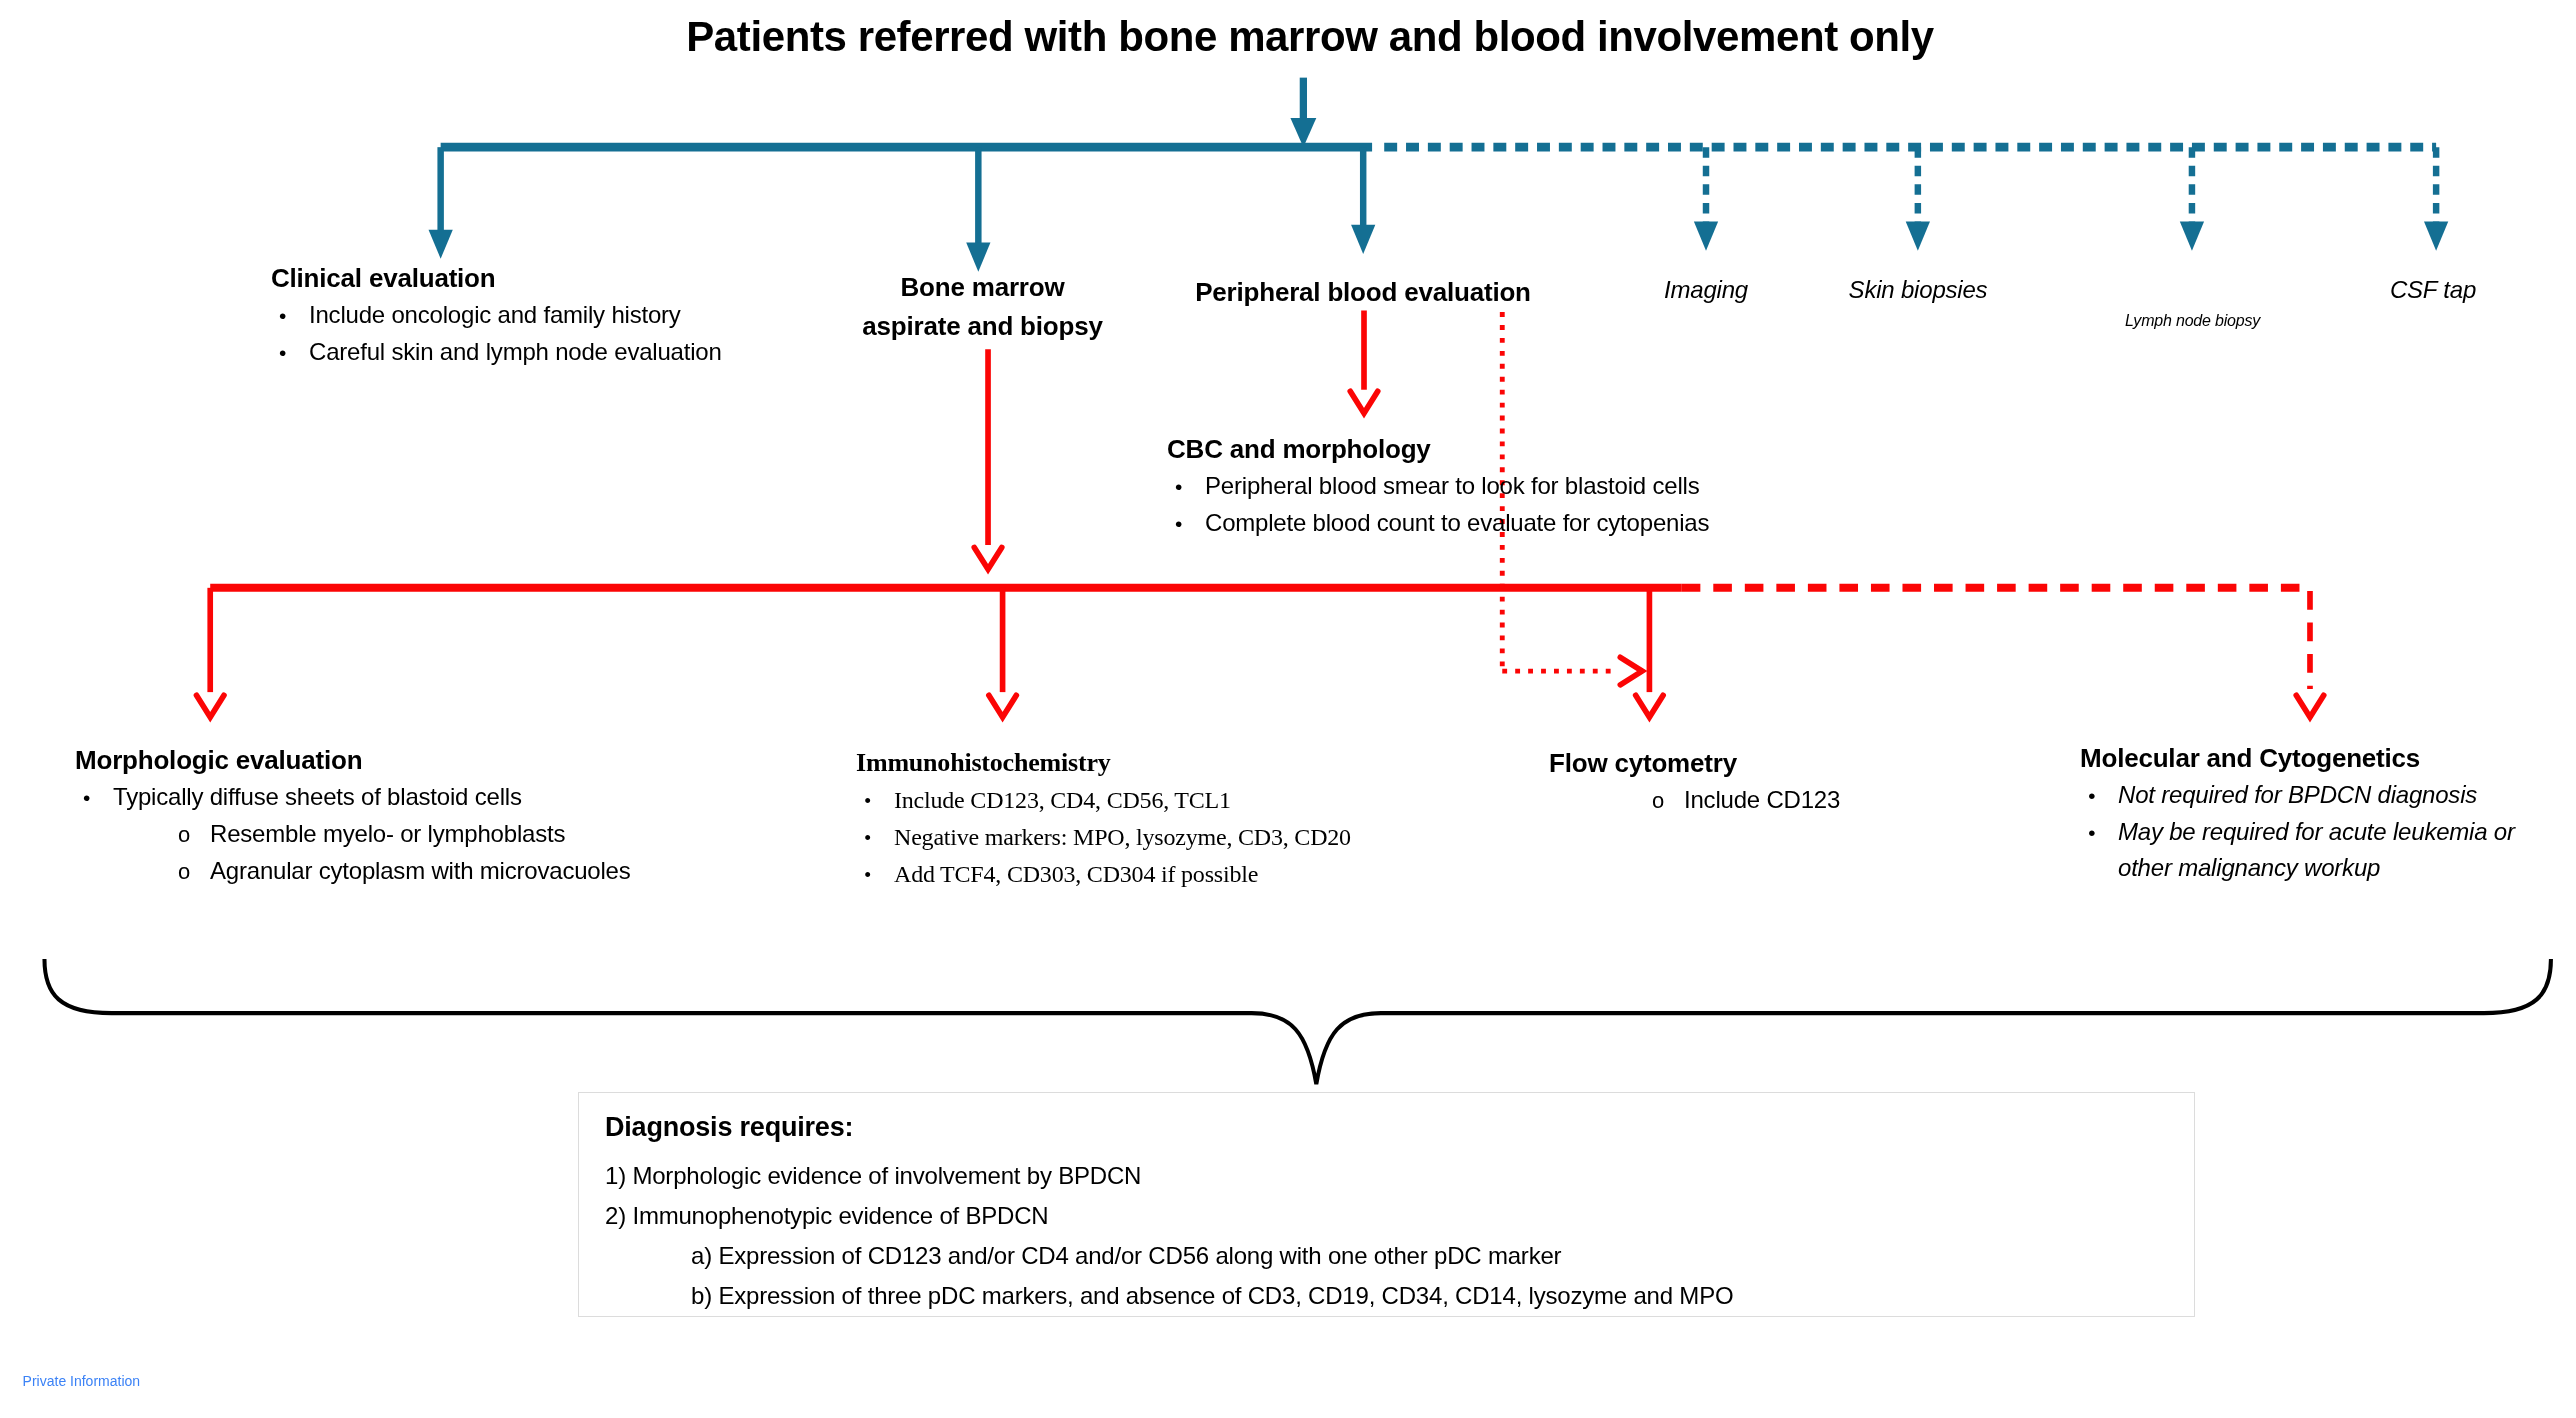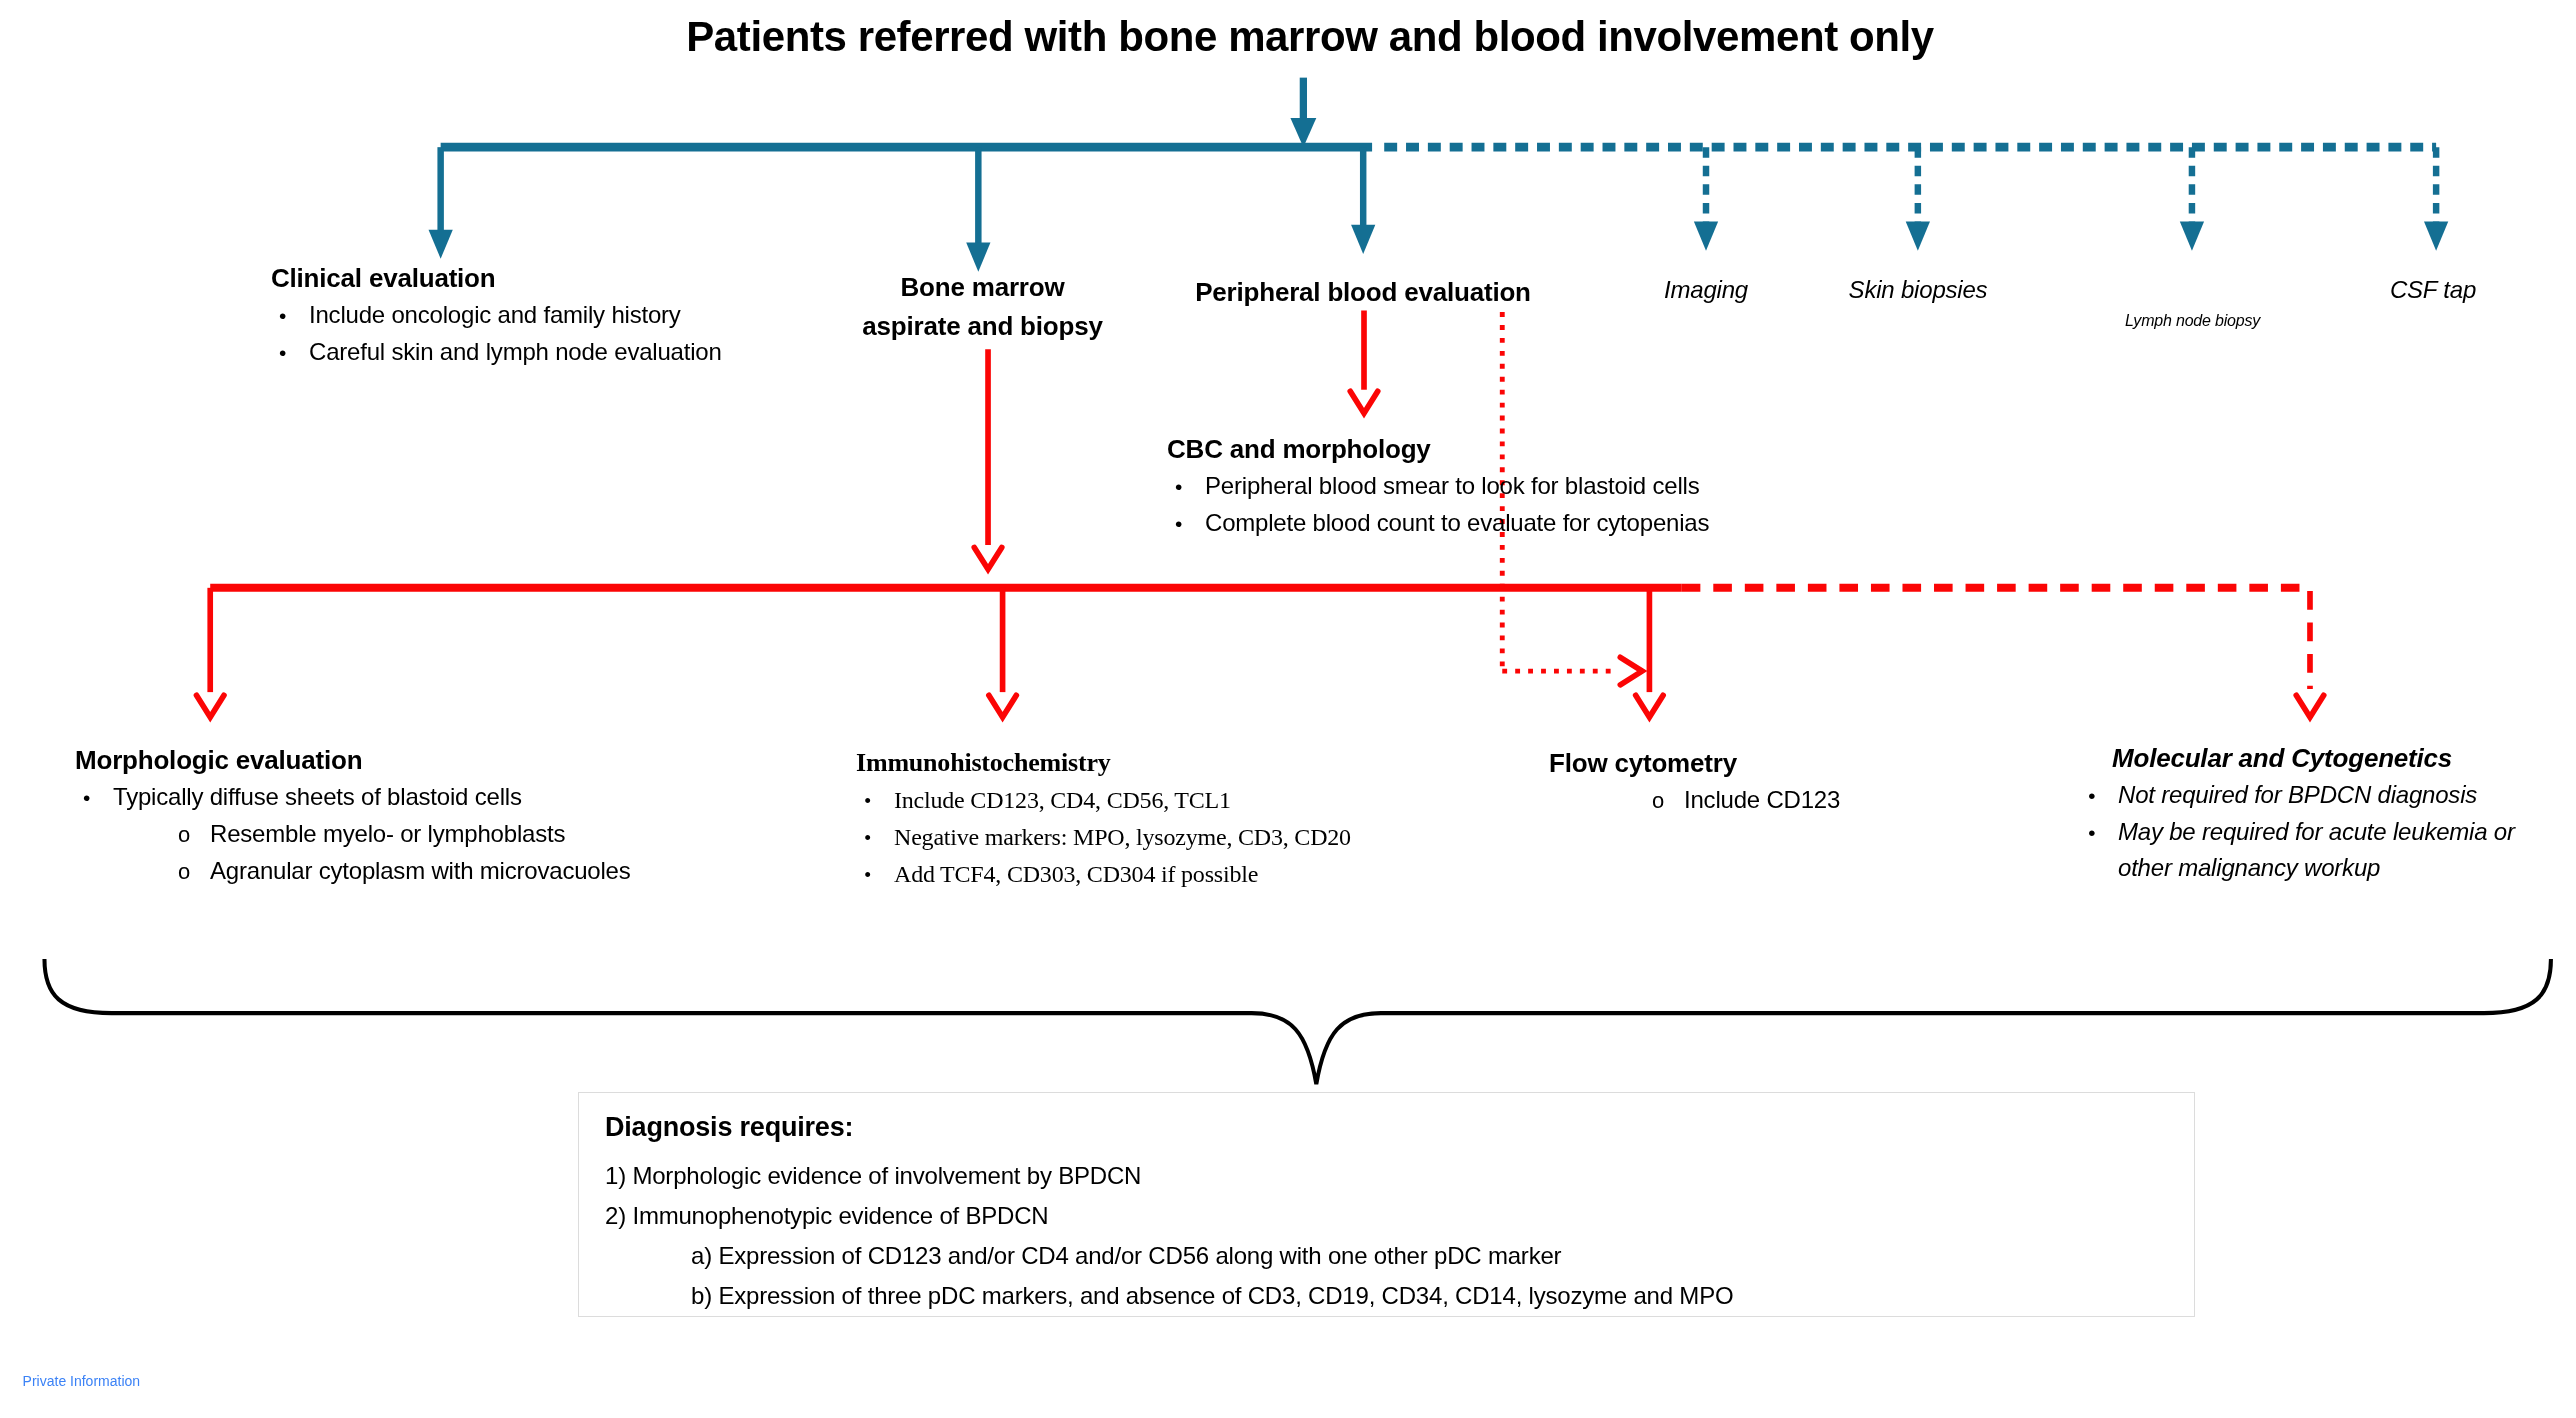--- a/index.html
+++ b/index.html
@@ -6,21 +6,21 @@
   .canvas{
     position:relative;width:2576px;height:1419px;background:#ffffff;
     font-family:"Liberation Sans",sans-serif;color:#000;overflow:hidden;
     letter-spacing:-0.2px;
   }
   .abs{position:absolute;}
   .title{font-size:42px;font-weight:700;text-align:center;letter-spacing:-0.4px;}
   .hdr{font-weight:700;font-size:26px;line-height:38px;}
   .ctr{text-align:center;}
   .it{font-style:italic;}
-  .bi{font-style:italic;font-weight:700;margin-left:32px;}
+  .bi{font-weight:700;}
   .row{display:flex;align-items:flex-start;font-size:24px;line-height:36px;}
   .m{flex:0 0 30px;margin-left:8px;}
   .m2{flex:0 0 32px;margin-left:103px;}
   .m::before{content:"\2022";font-size:21px;}
   .m2::before{content:"o";font-size:22px;}
   .txt{flex:1 1 auto;}
   svg.overlay{position:absolute;left:0;top:0;pointer-events:none;}
   .teal-s{stroke:var(--teal);fill:none;}
   .teal-f{fill:var(--teal);stroke:none;}
   .red-s{stroke:var(--red);fill:none;}

